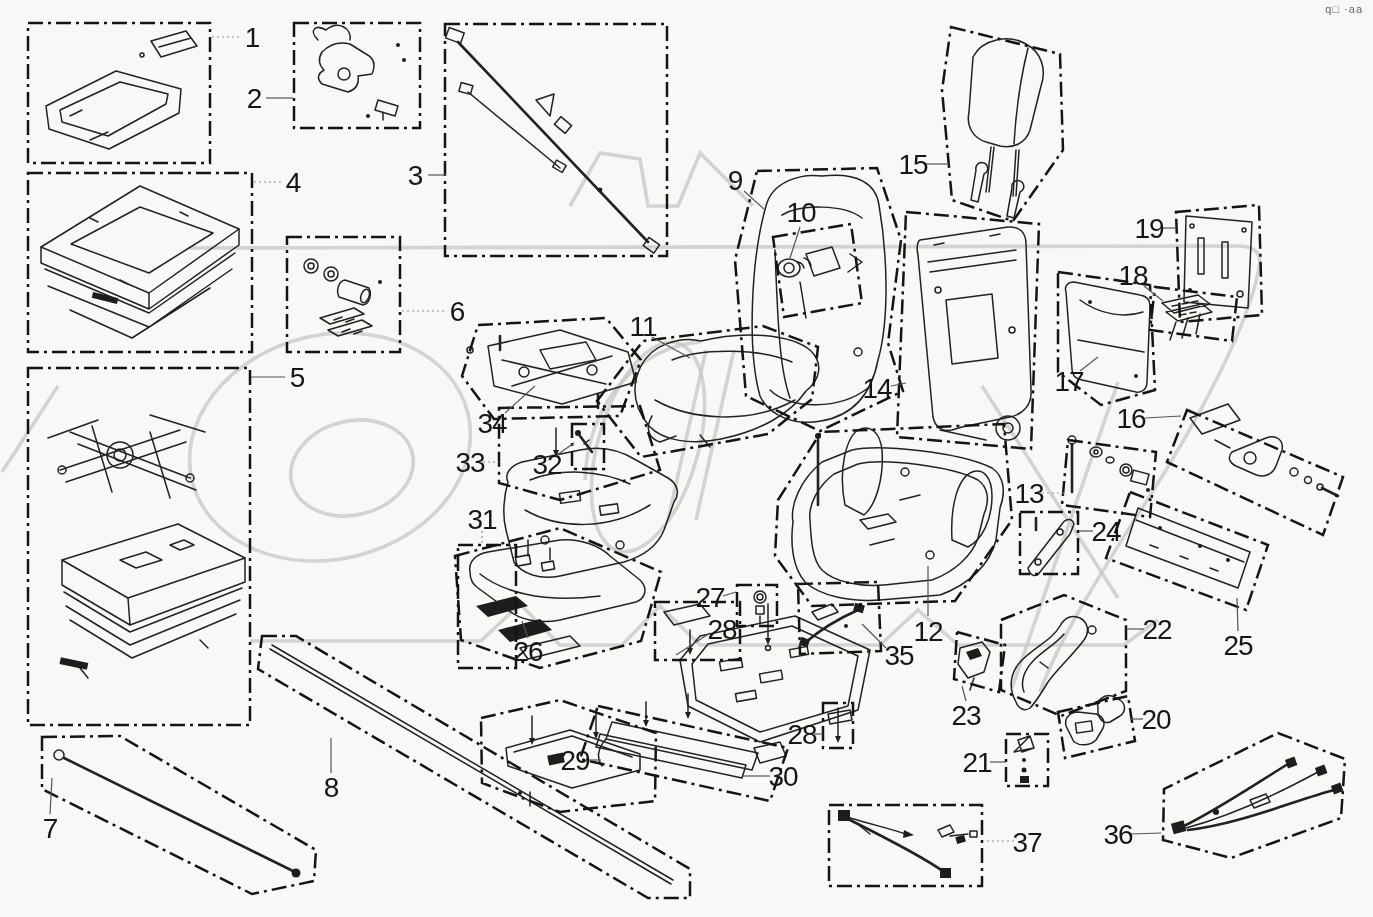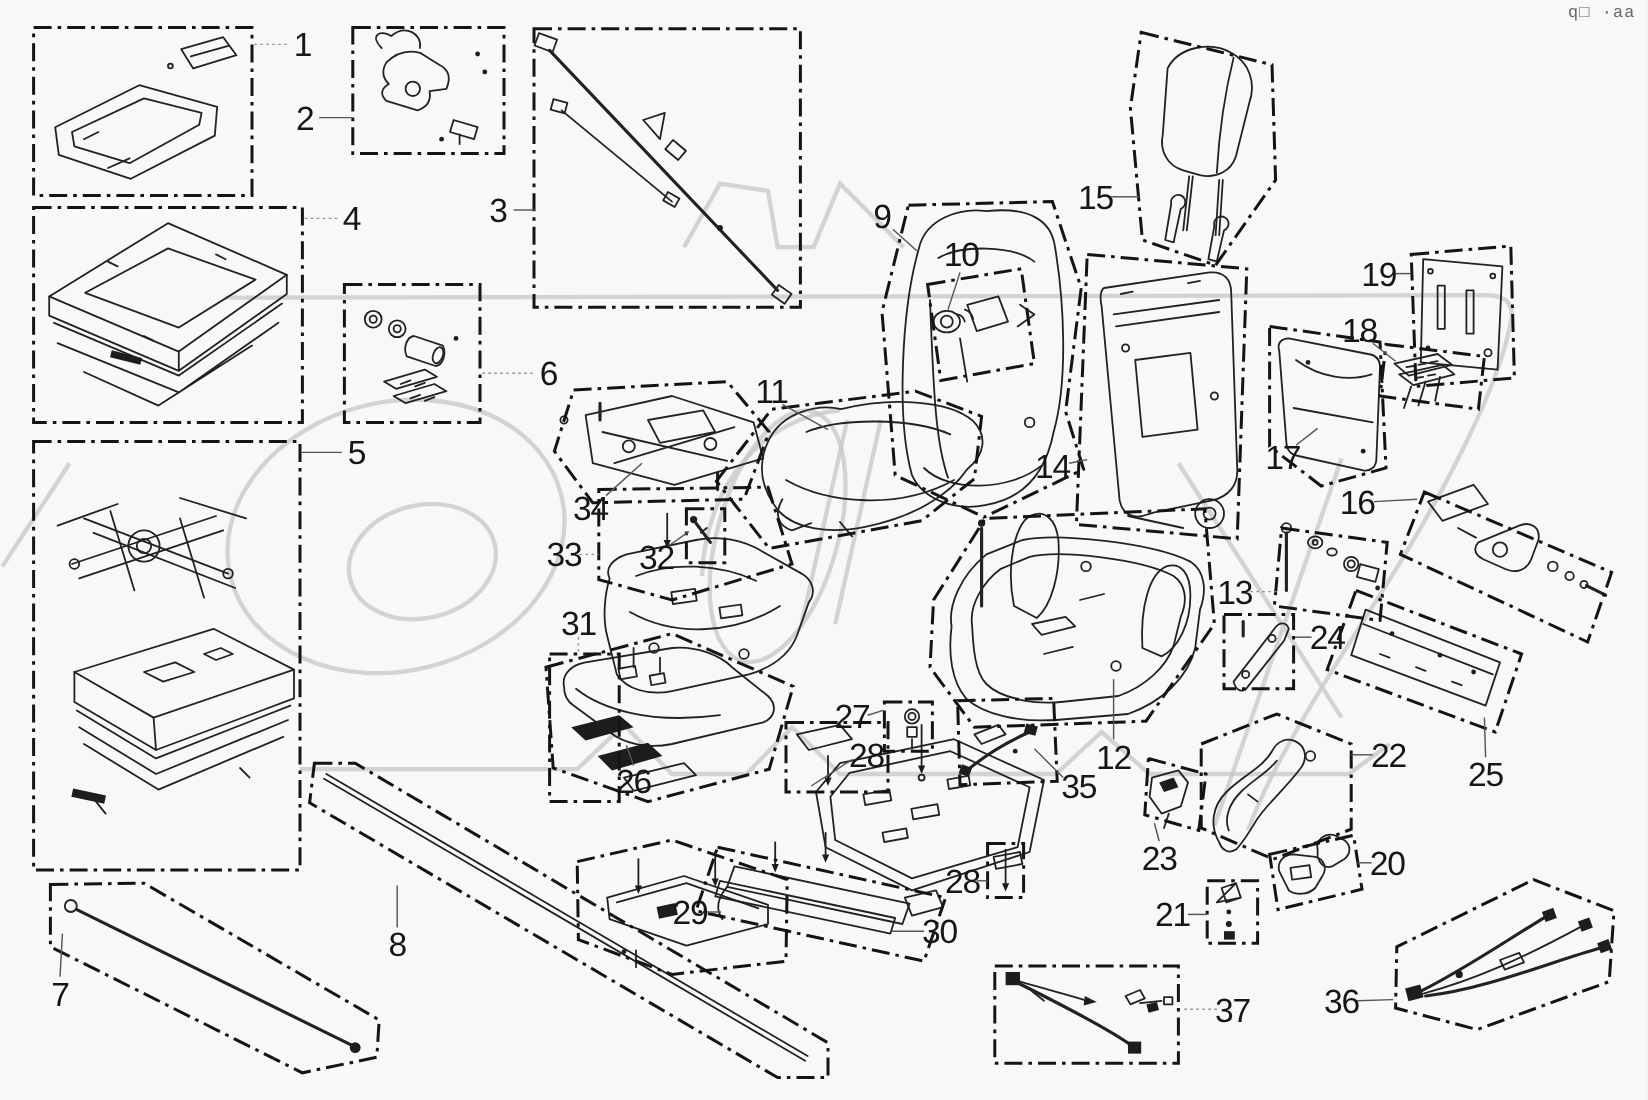--- a/index.html
+++ b/index.html
@@ -8,22 +8,22 @@
   #diagram{position:absolute;left:0;top:0;}
   .pbox{fill:none;stroke:#141414;stroke-width:2.5;stroke-dasharray:15 5 3 5;stroke-linejoin:miter;}
   .leader{fill:none;stroke:#555;stroke-width:1.2;}
   .leader.dotted{stroke:#8d8d8d;stroke-dasharray:2 3;}
   .plabel{font:28px "Liberation Sans",sans-serif;letter-spacing:-1px;fill:#161616;
           text-anchor:middle;}
   .sk{fill:none;stroke:#222;stroke-width:1.5;stroke-linejoin:round;stroke-linecap:round;}
   .sk2{fill:none;stroke:#222;stroke-width:2.6;stroke-linejoin:round;stroke-linecap:round;}
   .skd{fill:#1d1d1d;stroke:none;}
   .wm{fill:none;stroke-width:3.6;opacity:.8;}
-  #corner-mark{position:absolute;top:3px;right:10px;font-size:14px;color:#666;
-               letter-spacing:1px;font-family:Liberation Mono, monospace;}
+  #corner-mark{position:absolute;top:3px;right:10px;font-size:11px;color:#666;
+               letter-spacing:1px;font-family:Liberation Sans, sans-serif;}
 </style>
 </head>
 <body>
 
 <div id="stage">
   <svg id="diagram" width="1373" height="917" viewBox="0 0 1373 917" xmlns="http://www.w3.org/2000/svg">
 
     <g id="watermark-layer">
       <ellipse class="wm" cx="330" cy="447" rx="142" ry="112" transform="rotate(-14 330 447)" stroke="#c9c9c9"></ellipse>
       <ellipse class="wm" cx="352" cy="468" rx="62" ry="47" transform="rotate(-14 352 468)" stroke="#c9c9c9"></ellipse>

